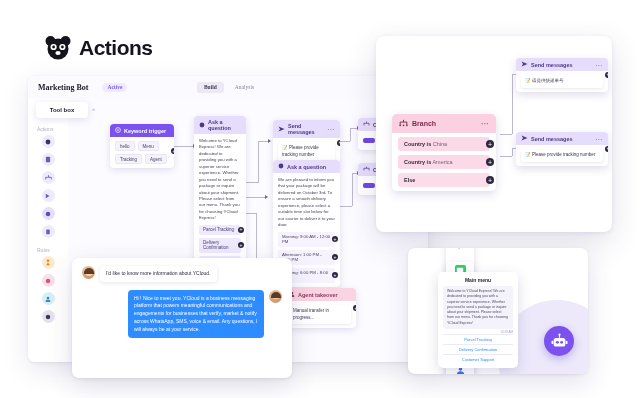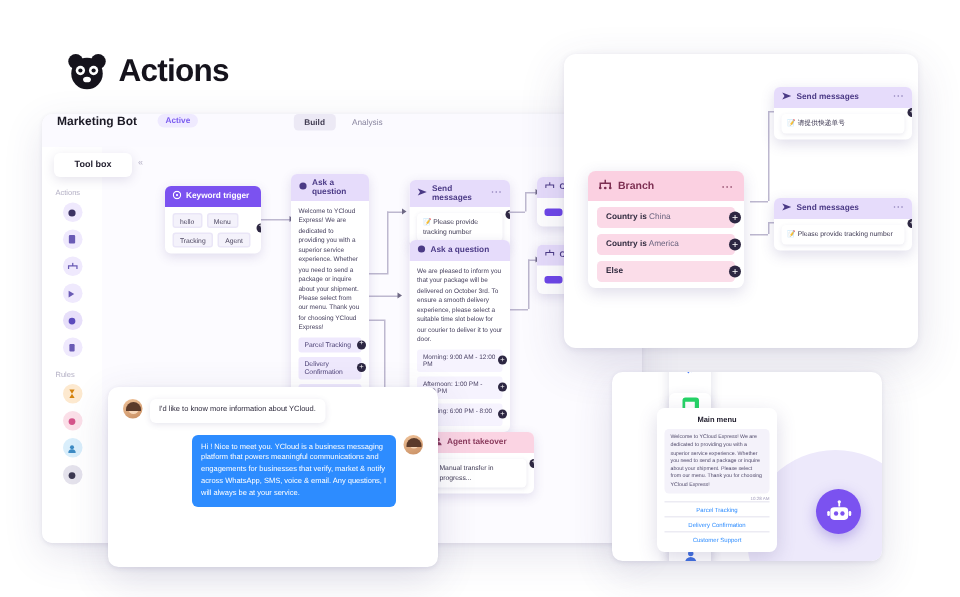--- a/index.html
+++ b/index.html
@@ -19,21 +19,21 @@
 
   
   .app-window{
     position:absolute;left:28px;top:76px;width:400px;height:286px;
     background:#ffffff;border-radius:7px;
     box-shadow:0 8px 26px rgba(70,60,120,.13), 0 1px 3px rgba(70,60,120,.10);
     overflow:hidden;
   }
   .app-topbar{
     height:22px;background:#fbfaff;border-bottom:1px solid #f0edf8;
-    display:flex;align-items:flex-start;padding:0 10px;gap:14px;position:relative;
+    display:flex;align-items:center;padding:0 10px;gap:14px;position:relative;font-family:Liberation Serif, serif;
   }
   .bot-title{font-size:8px;font-weight:bold;color:#1c1a26;}
   .badge-active{
     font-size:5.5px;color:#7b5cf0;background:#efeaff;border-radius:6px;
     padding:1.5px 5px;font-weight:bold;
   }
   .topbar-tabs{position:absolute;left:50%;transform:translateX(-50%);display:flex;align-items:center;gap:6px;}
   .tab-pill{
     font-size:5.5px;color:#413c52;background:#ece9f5;border-radius:3px;
     padding:2.5px 7px;font-weight:bold;

